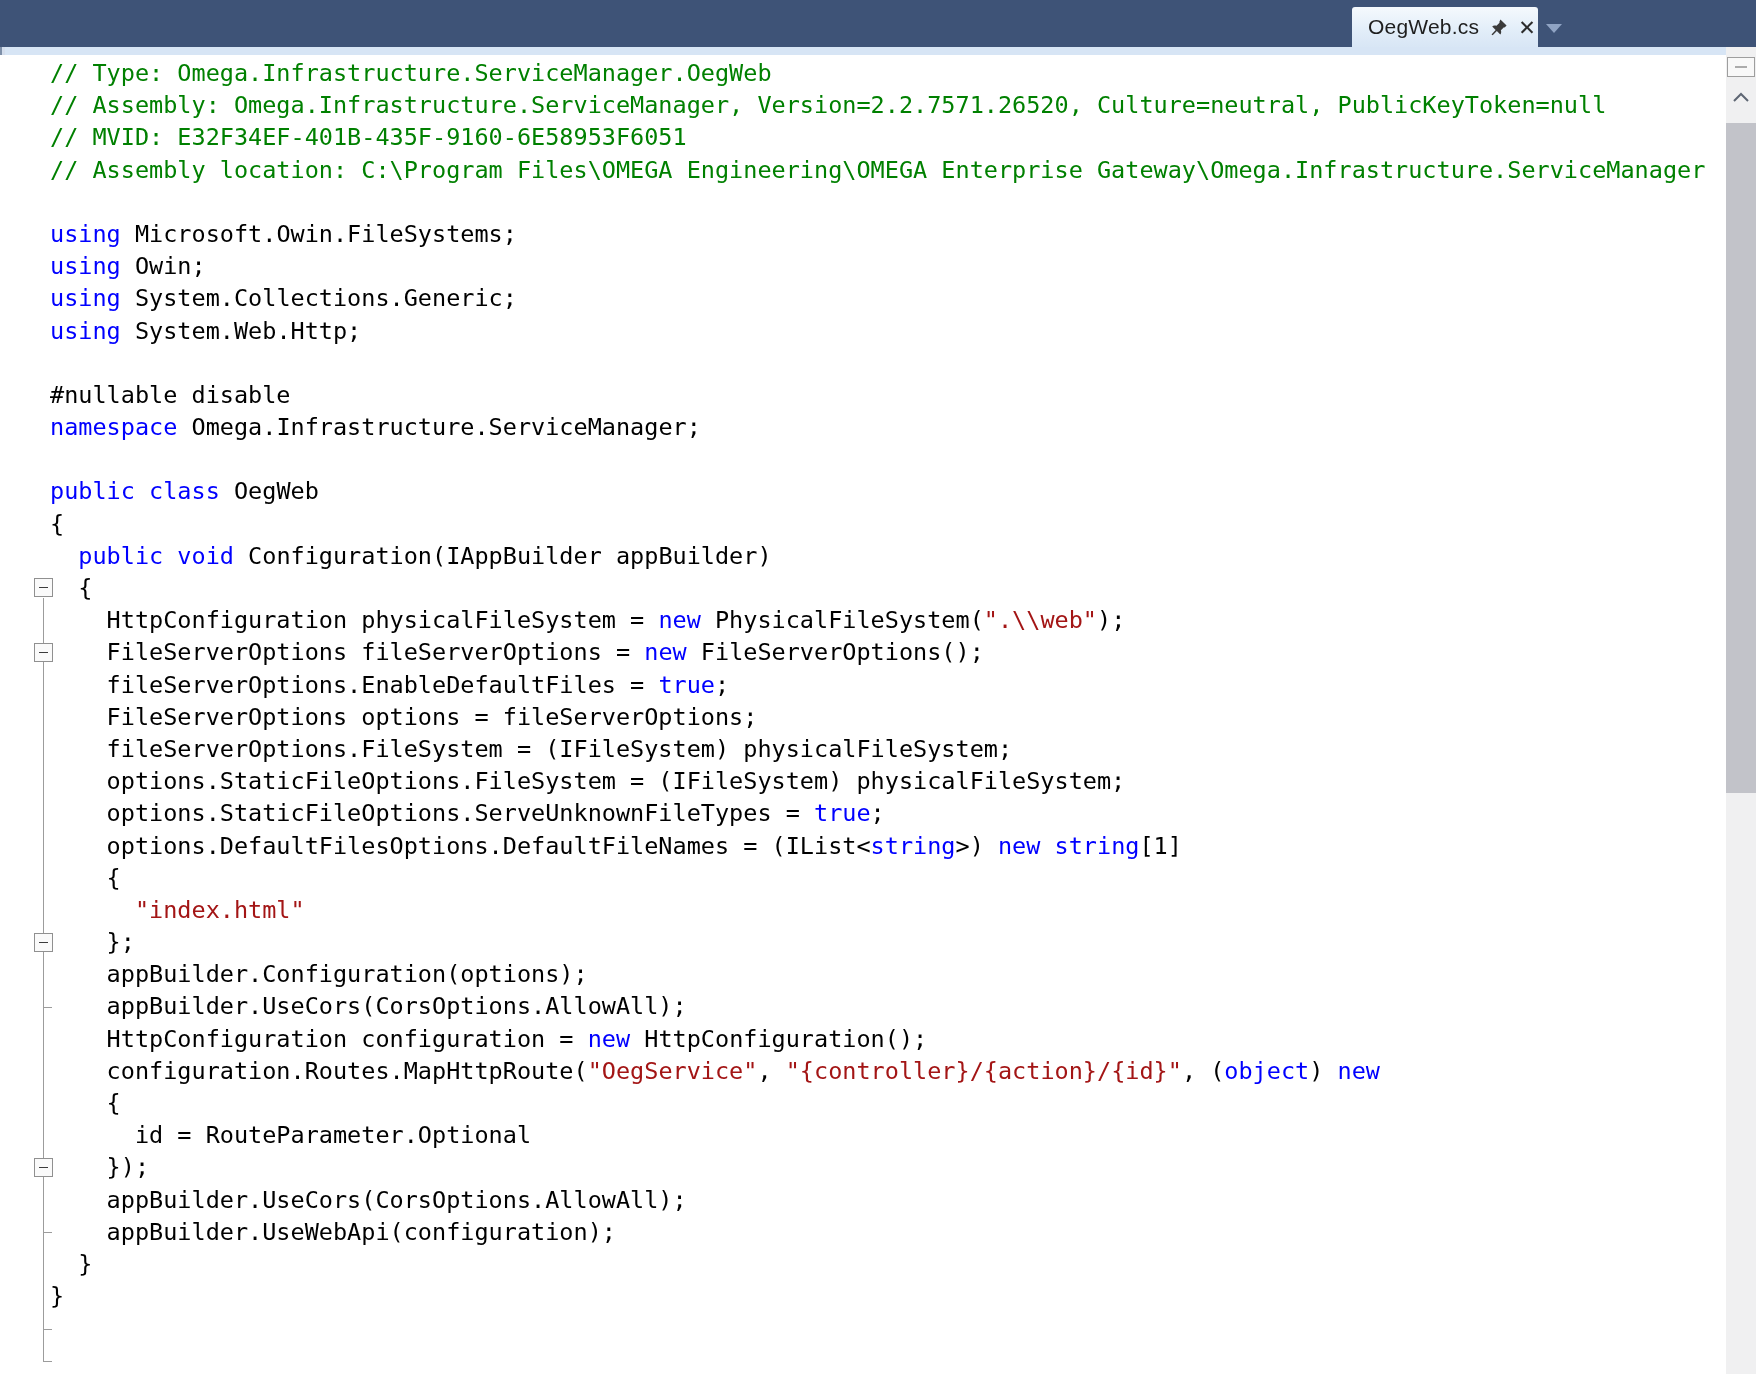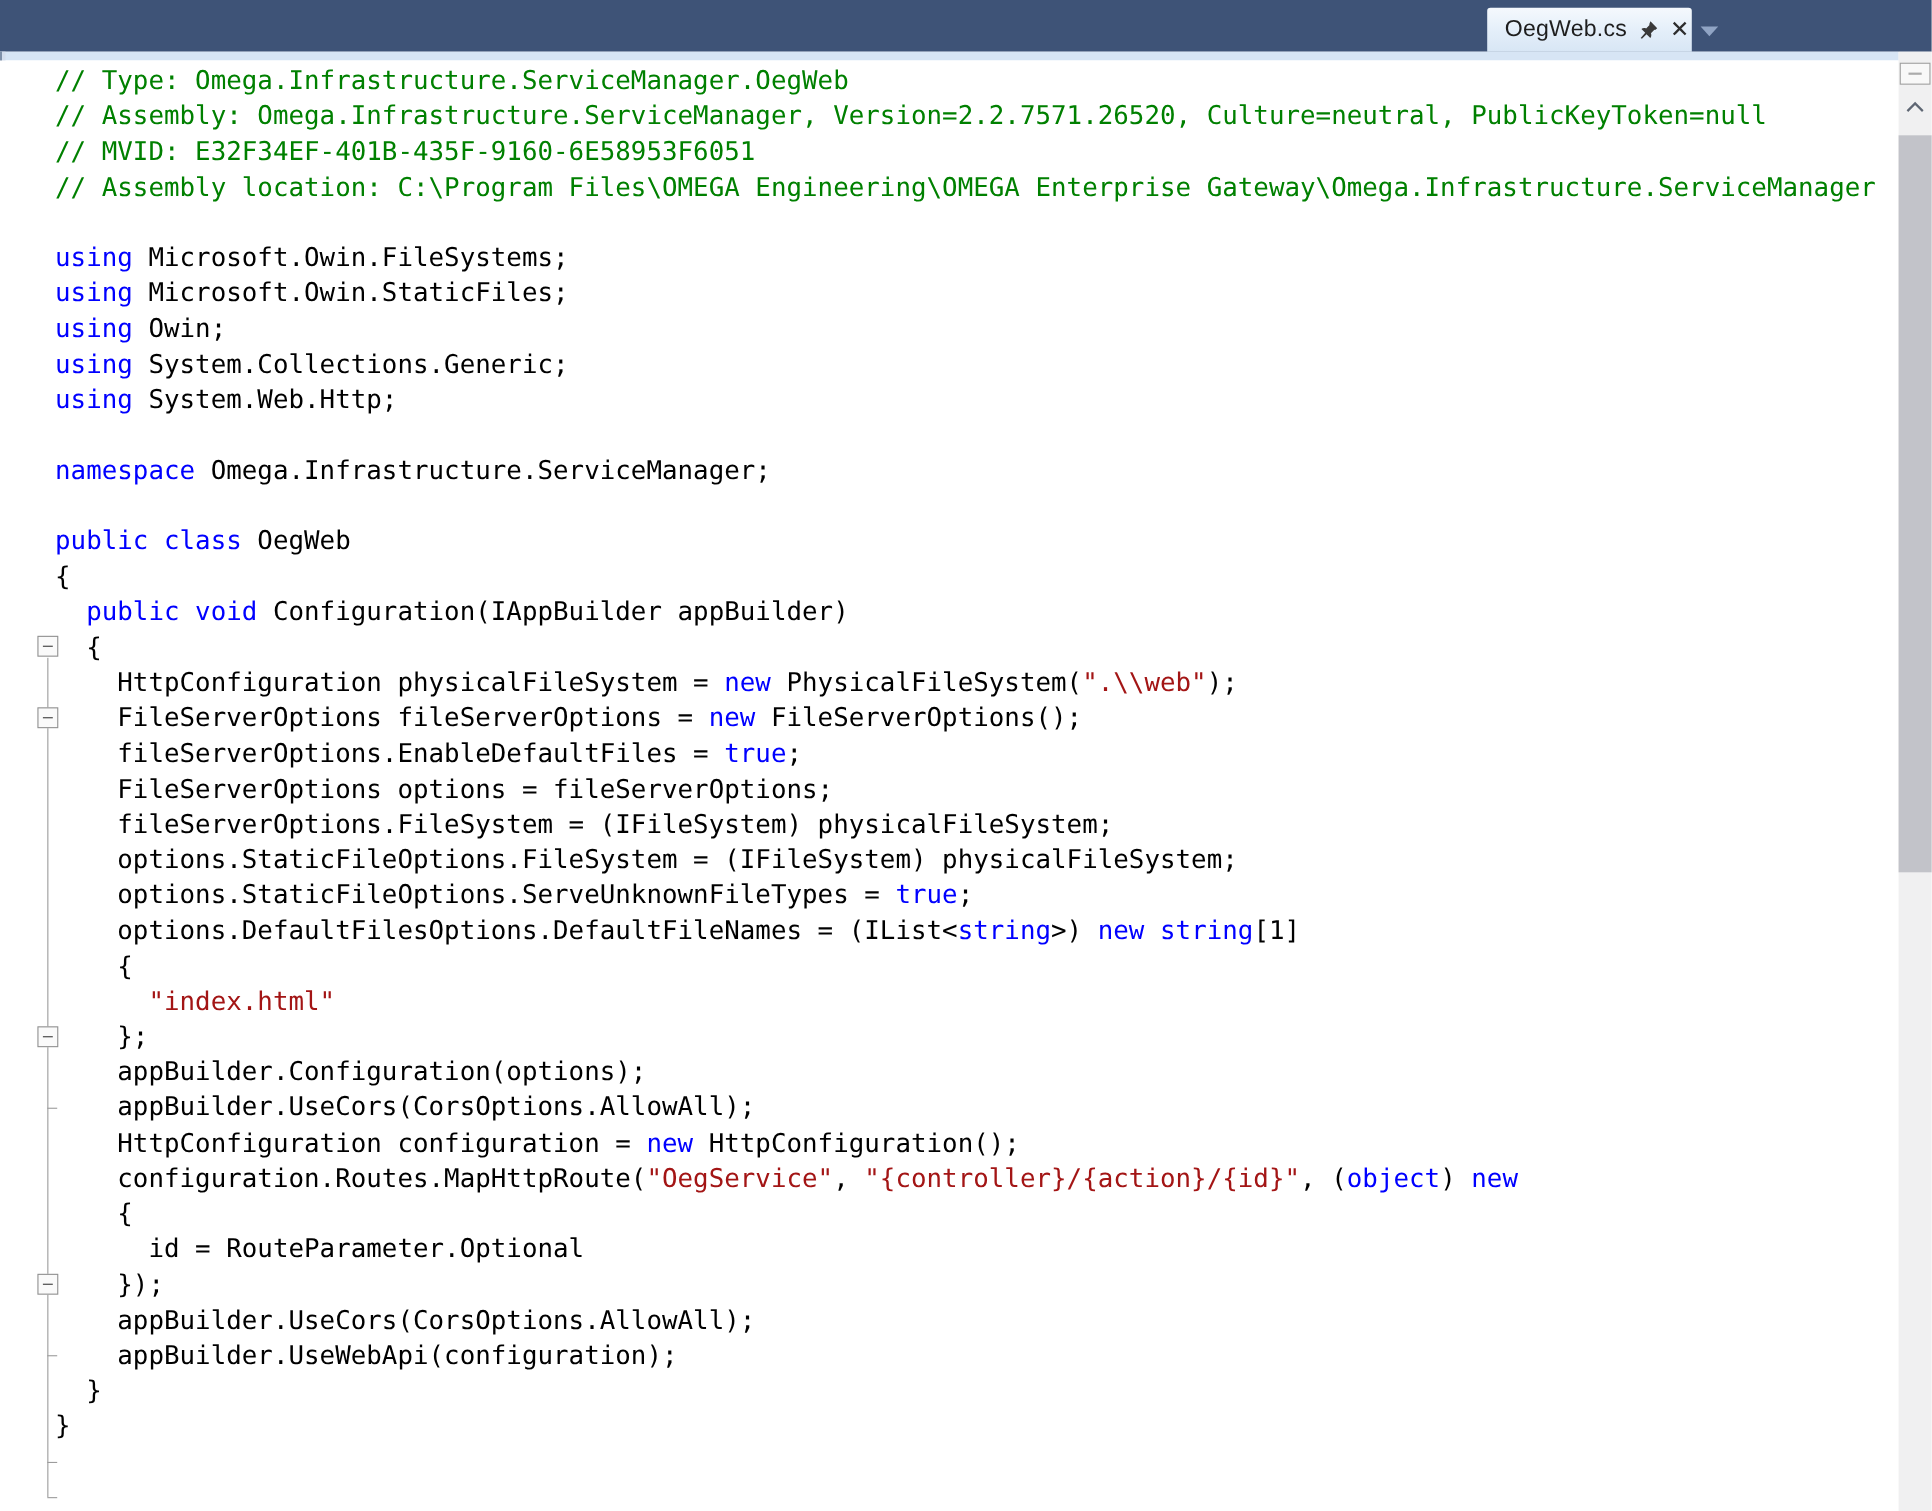--- a/index.html
+++ b/index.html
@@ -119,25 +119,25 @@
 <div class="left-edge"></div>
 
 <div class="code-area">
   <div class="code-lines" id="code-lines">
       <div class="code-line"><span class="cm">// Type: Omega.Infrastructure.ServiceManager.OegWeb</span></div>
       <div class="code-line"><span class="cm">// Assembly: Omega.Infrastructure.ServiceManager, Version=2.2.7571.26520, Culture=neutral, PublicKeyToken=null</span></div>
       <div class="code-line"><span class="cm">// MVID: E32F34EF-401B-435F-9160-6E58953F6051</span></div>
       <div class="code-line"><span class="cm">// Assembly location: C:\Program Files\OMEGA Engineering\OMEGA Enterprise Gateway\Omega.Infrastructure.ServiceManager</span></div>
       <div class="code-line"></div>
       <div class="code-line"><span class="kw">using</span><span class="pl"> Microsoft.Owin.FileSystems;</span></div>
-      <div class="code-line"><span class="kw">using</span><span class="pl"> Microsoft.Owin.StaticFiles;</span></div>
       <div class="code-line"><span class="kw">using</span><span class="pl"> Owin;</span></div>
       <div class="code-line"><span class="kw">using</span><span class="pl"> System.Collections.Generic;</span></div>
       <div class="code-line"><span class="kw">using</span><span class="pl"> System.Web.Http;</span></div>
       <div class="code-line"></div>
+      <div class="code-line"><span class="pl">#nullable disable</span></div>
       <div class="code-line"><span class="kw">namespace</span><span class="pl"> Omega.Infrastructure.ServiceManager;</span></div>
       <div class="code-line"></div>
       <div class="code-line"><span class="kw">public</span><span class="pl"> </span><span class="kw">class</span><span class="pl"> OegWeb</span></div>
       <div class="code-line"><span class="pl">{</span></div>
       <div class="code-line"><span class="pl">  </span><span class="kw">public</span><span class="pl"> </span><span class="kw">void</span><span class="pl"> Configuration(IAppBuilder appBuilder)</span></div>
       <div class="code-line"><span class="pl">  {</span></div>
       <div class="code-line"><span class="pl">    HttpConfiguration physicalFileSystem = </span><span class="kw">new</span><span class="pl"> PhysicalFileSystem(</span><span class="str">".\\web"</span><span class="pl">);</span></div>
       <div class="code-line"><span class="pl">    FileServerOptions fileServerOptions = </span><span class="kw">new</span><span class="pl"> FileServerOptions();</span></div>
       <div class="code-line"><span class="pl">    fileServerOptions.EnableDefaultFiles = </span><span class="kw">true</span><span class="pl">;</span></div>
       <div class="code-line"><span class="pl">    FileServerOptions options = fileServerOptions;</span></div>

